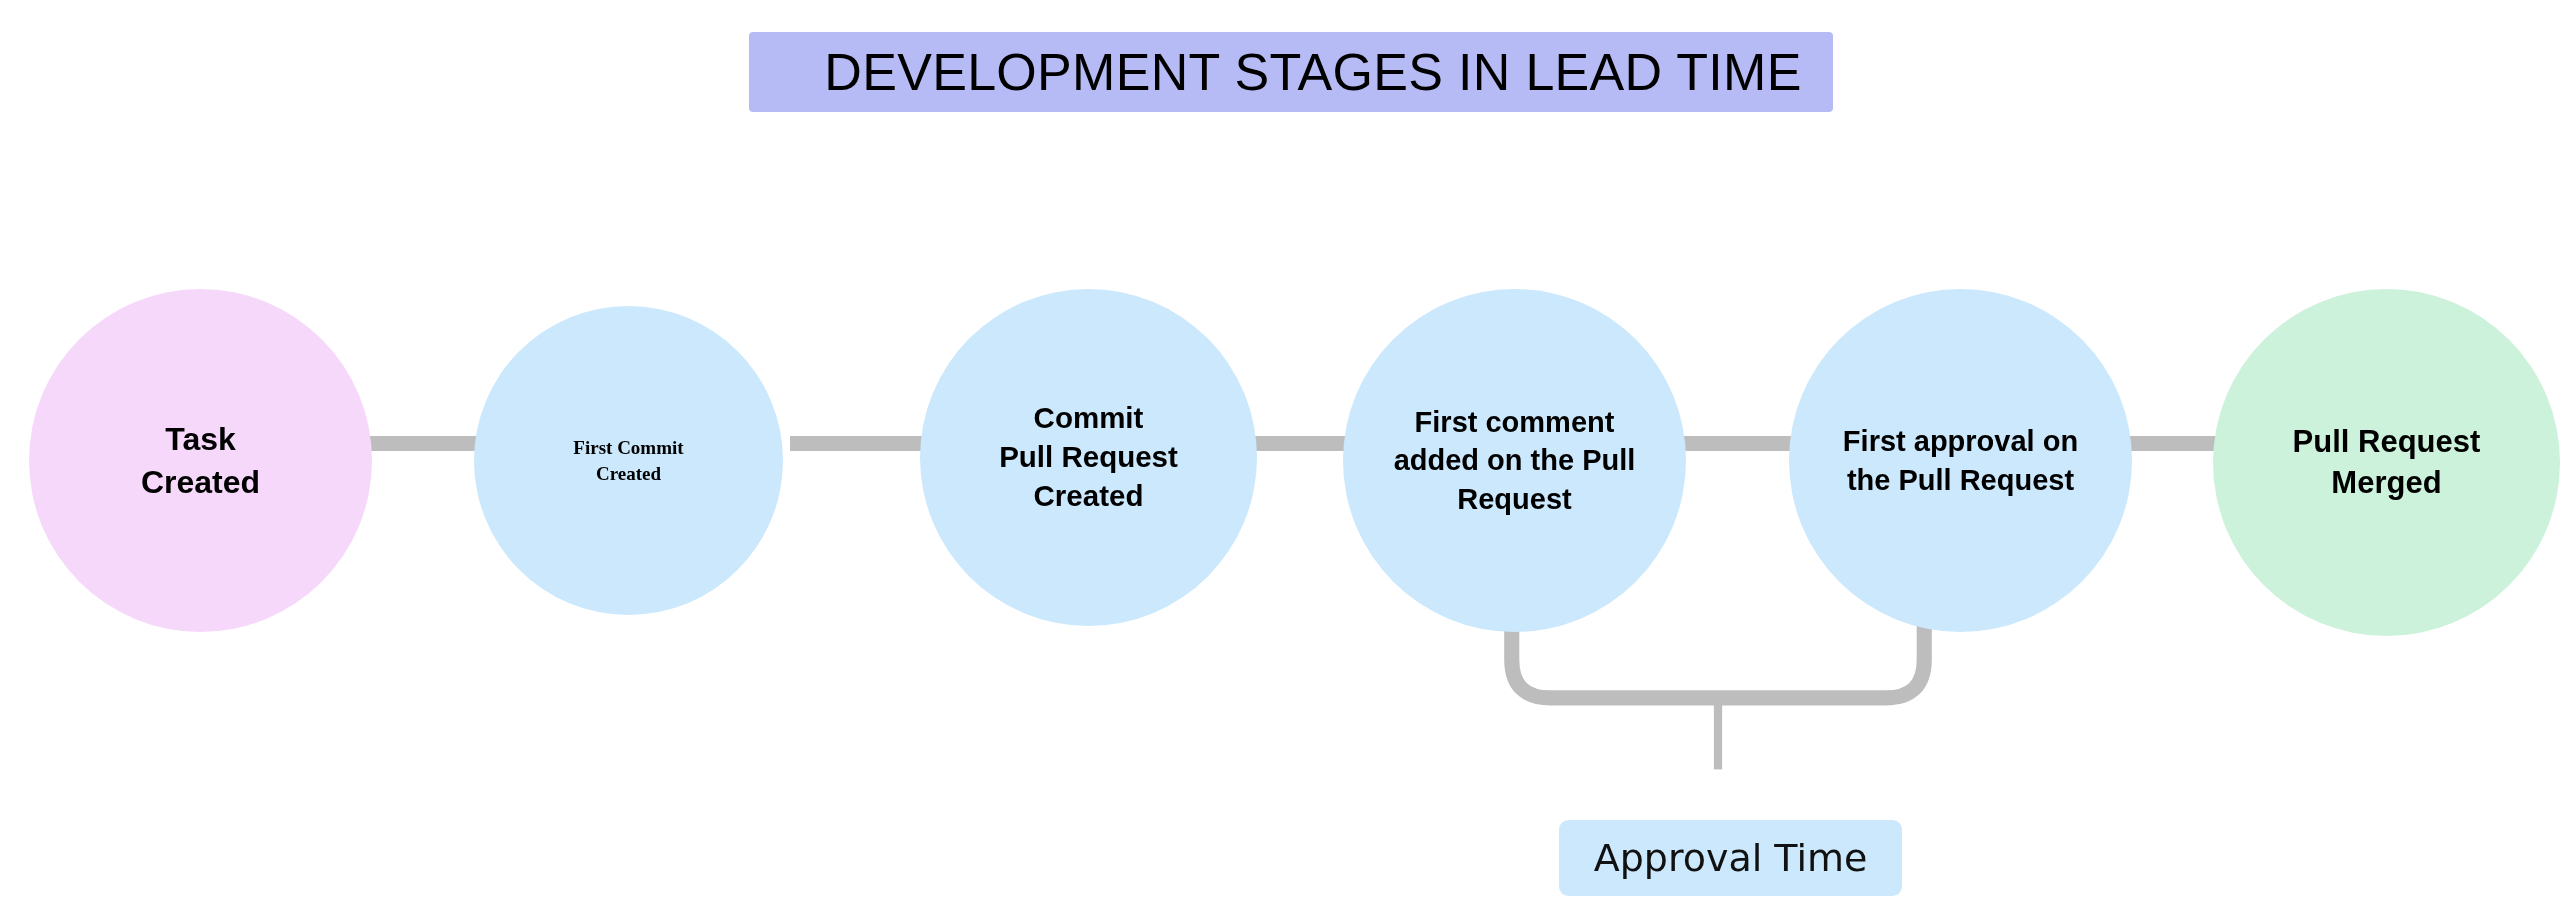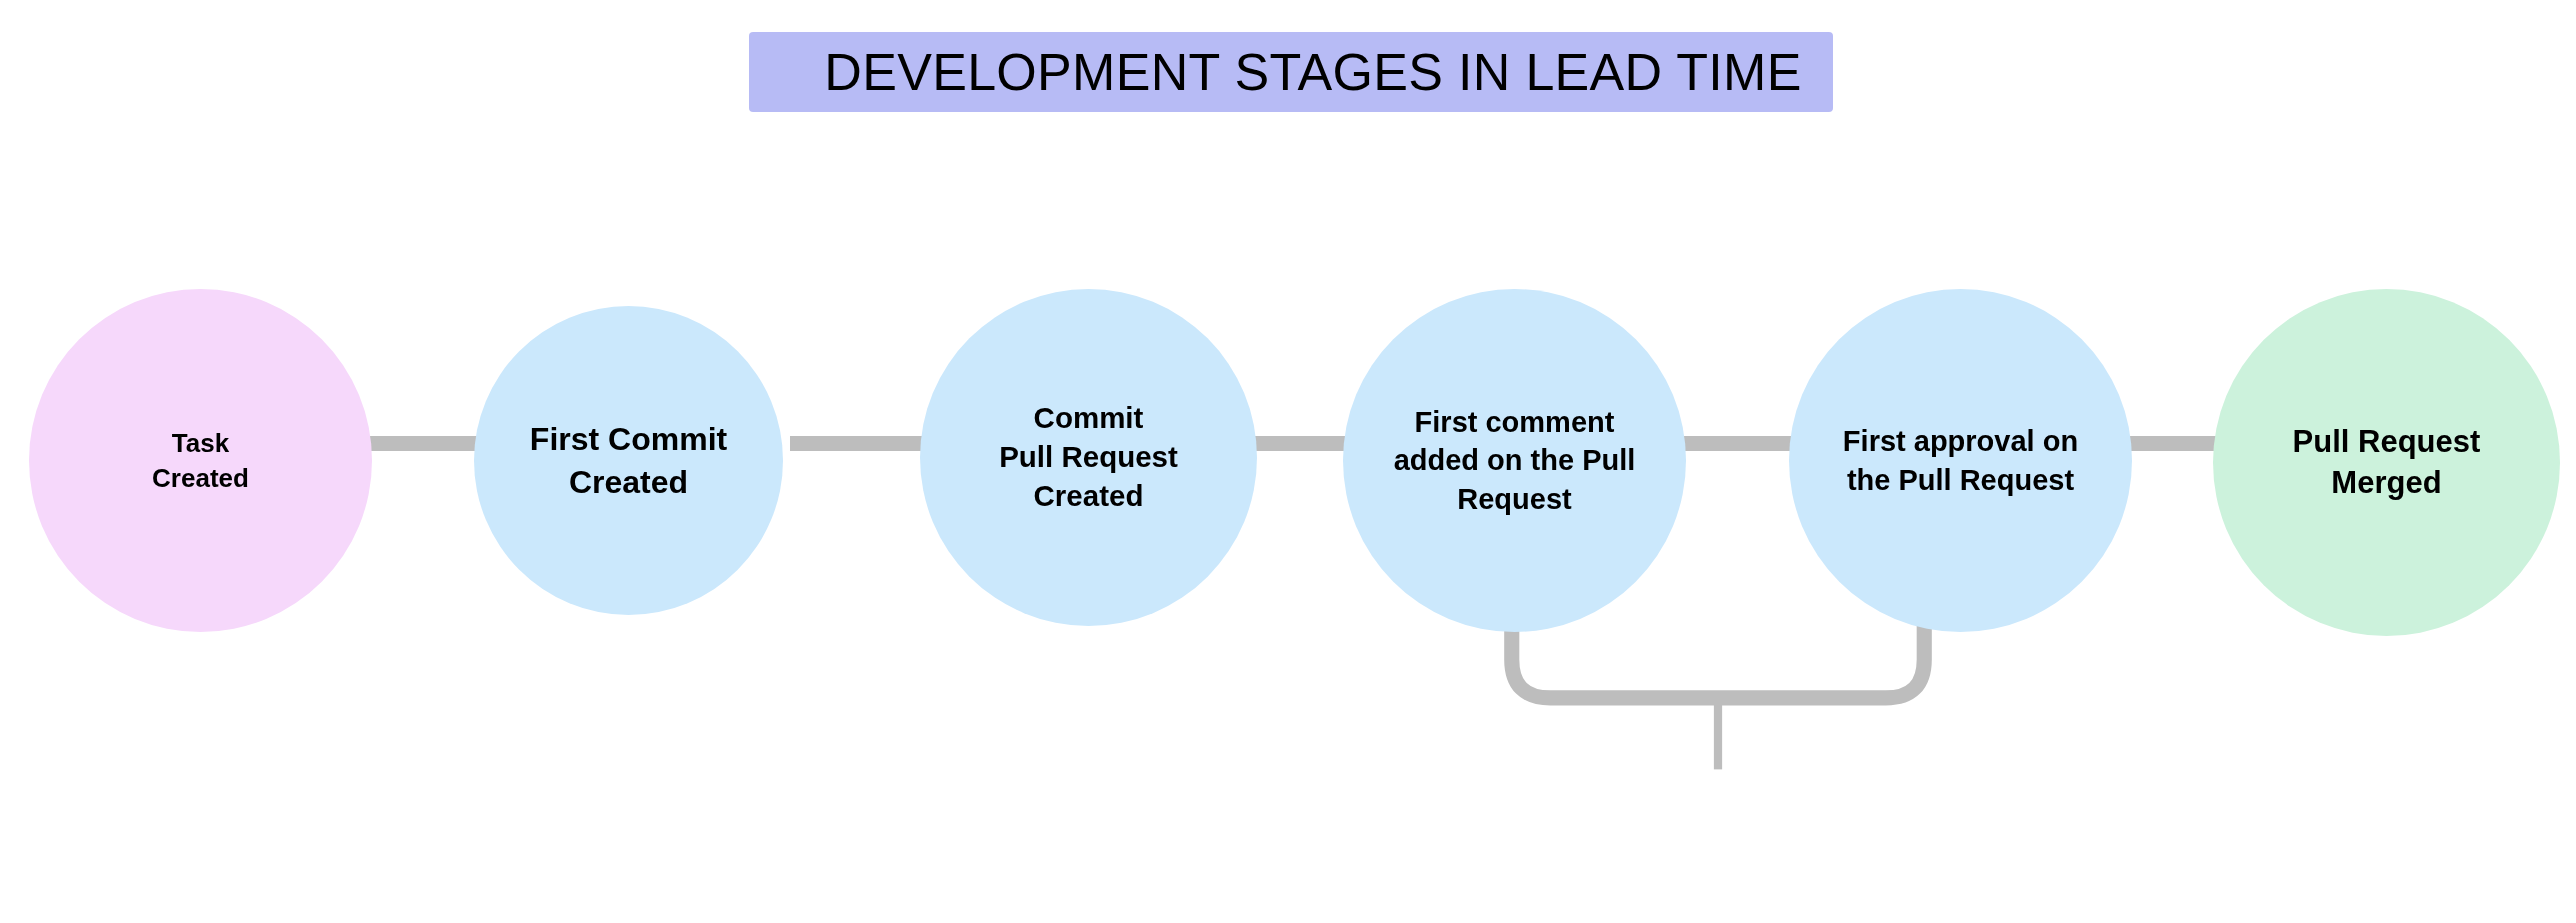--- a/index.html
+++ b/index.html
@@ -117,26 +117,26 @@
   <div class="rail" style="left:1236px; top:436px; width:323px;"></div>
   <div class="rail" style="left:1676px; top:436px; width:323px;"></div>
   <div class="rail" style="left:2116px; top:436px; width:323px;"></div>
 
   <svg id="bracket" width="550" height="289" viewBox="0 0 800 420">
     <path d="M 100 0 L 100 140 Q 100 196 156 196 L 644 196 Q 700 196 700 140 L 700 0" fill="none" stroke="#bdbdbd" stroke-width="22" stroke-linecap="butt"></path>
     <path d="M 400 196 L 400 300" fill="none" stroke="#bdbdbd" stroke-width="12" stroke-linecap="butt"></path>
   </svg>
 
   <div class="node pink" style="left:29px; top:289px; width:343px; height:343px;">
-    <span class="node-label" style="font-size:26px;">Task
+    <span class="node-label" style="font-size:32px;">Task
 Created</span>
   </div>
 
   <div class="node blue" style="left:474px; top:306px; width:309px; height:309px;">
-    <span class="node-label" style="font-size:32px;">First Commit
+    <span class="node-label" style="font-size:19px;font-family:Liberation Serif, serif;">First Commit
 Created</span>
   </div>
 
   <div class="node blue" style="left:920px; top:289px; width:337px; height:337px;">
     <span class="node-label" style="font-size:29.5px;">Commit
 Pull Request
 Created</span>
   </div>
 
   <div class="node blue" style="left:1789px; top:289px; width:343px; height:343px;">
@@ -148,15 +148,18 @@
     <span class="node-label" style="font-size:29px;">First comment
 added on the Pull
 Request</span>
   </div>
 
   <div class="node green" style="left:2213px; top:289px; width:347px; height:347px;">
     <span class="node-label" style="font-size:31px;">Pull Request
 Merged</span>
   </div>
 
+  <div class="chip" style="left:1559px; top:820px; width:343px; height:76px;">
+    <span class="chip-text">Approval Time</span>
+  </div>
 
 </div>
 
 
 </body></html>

